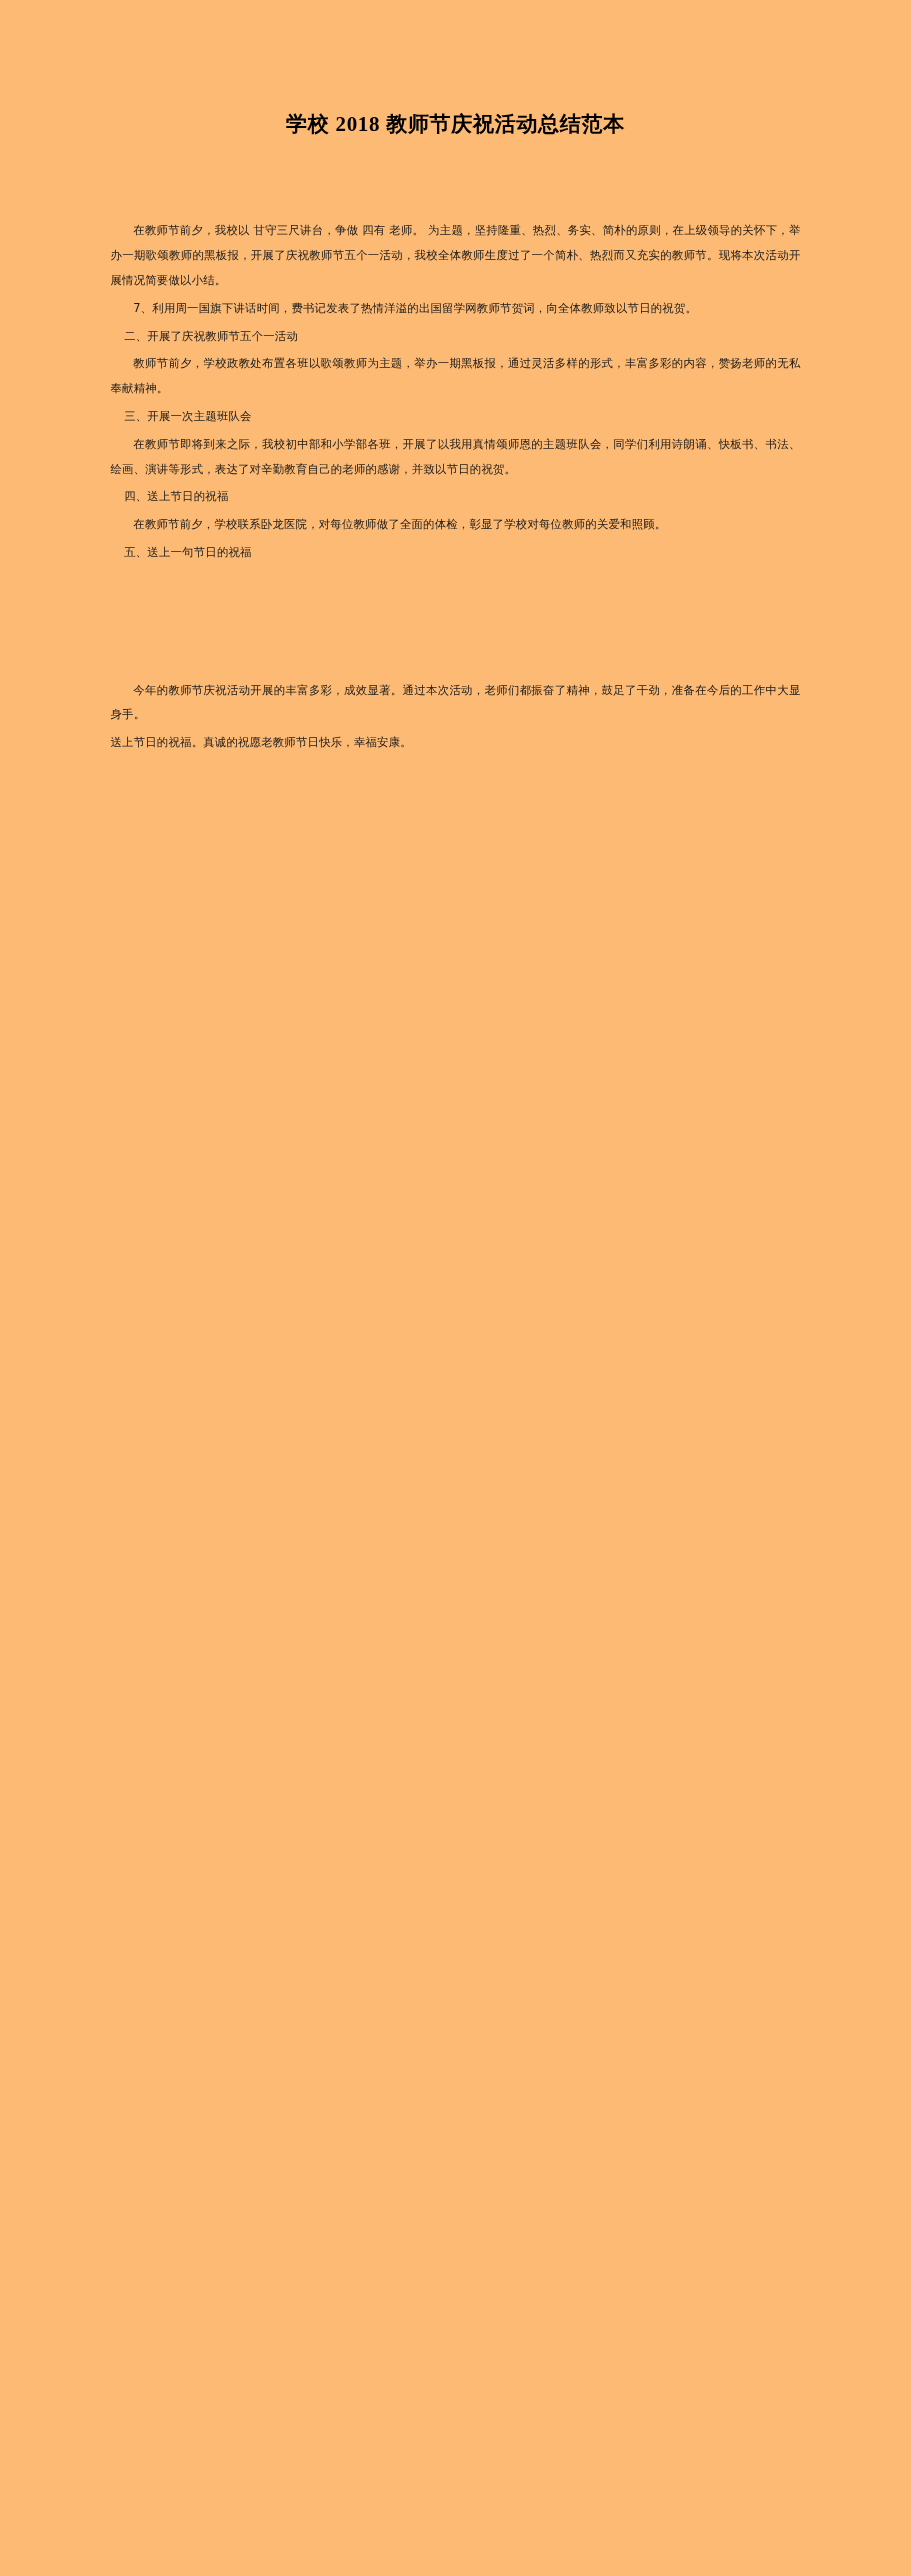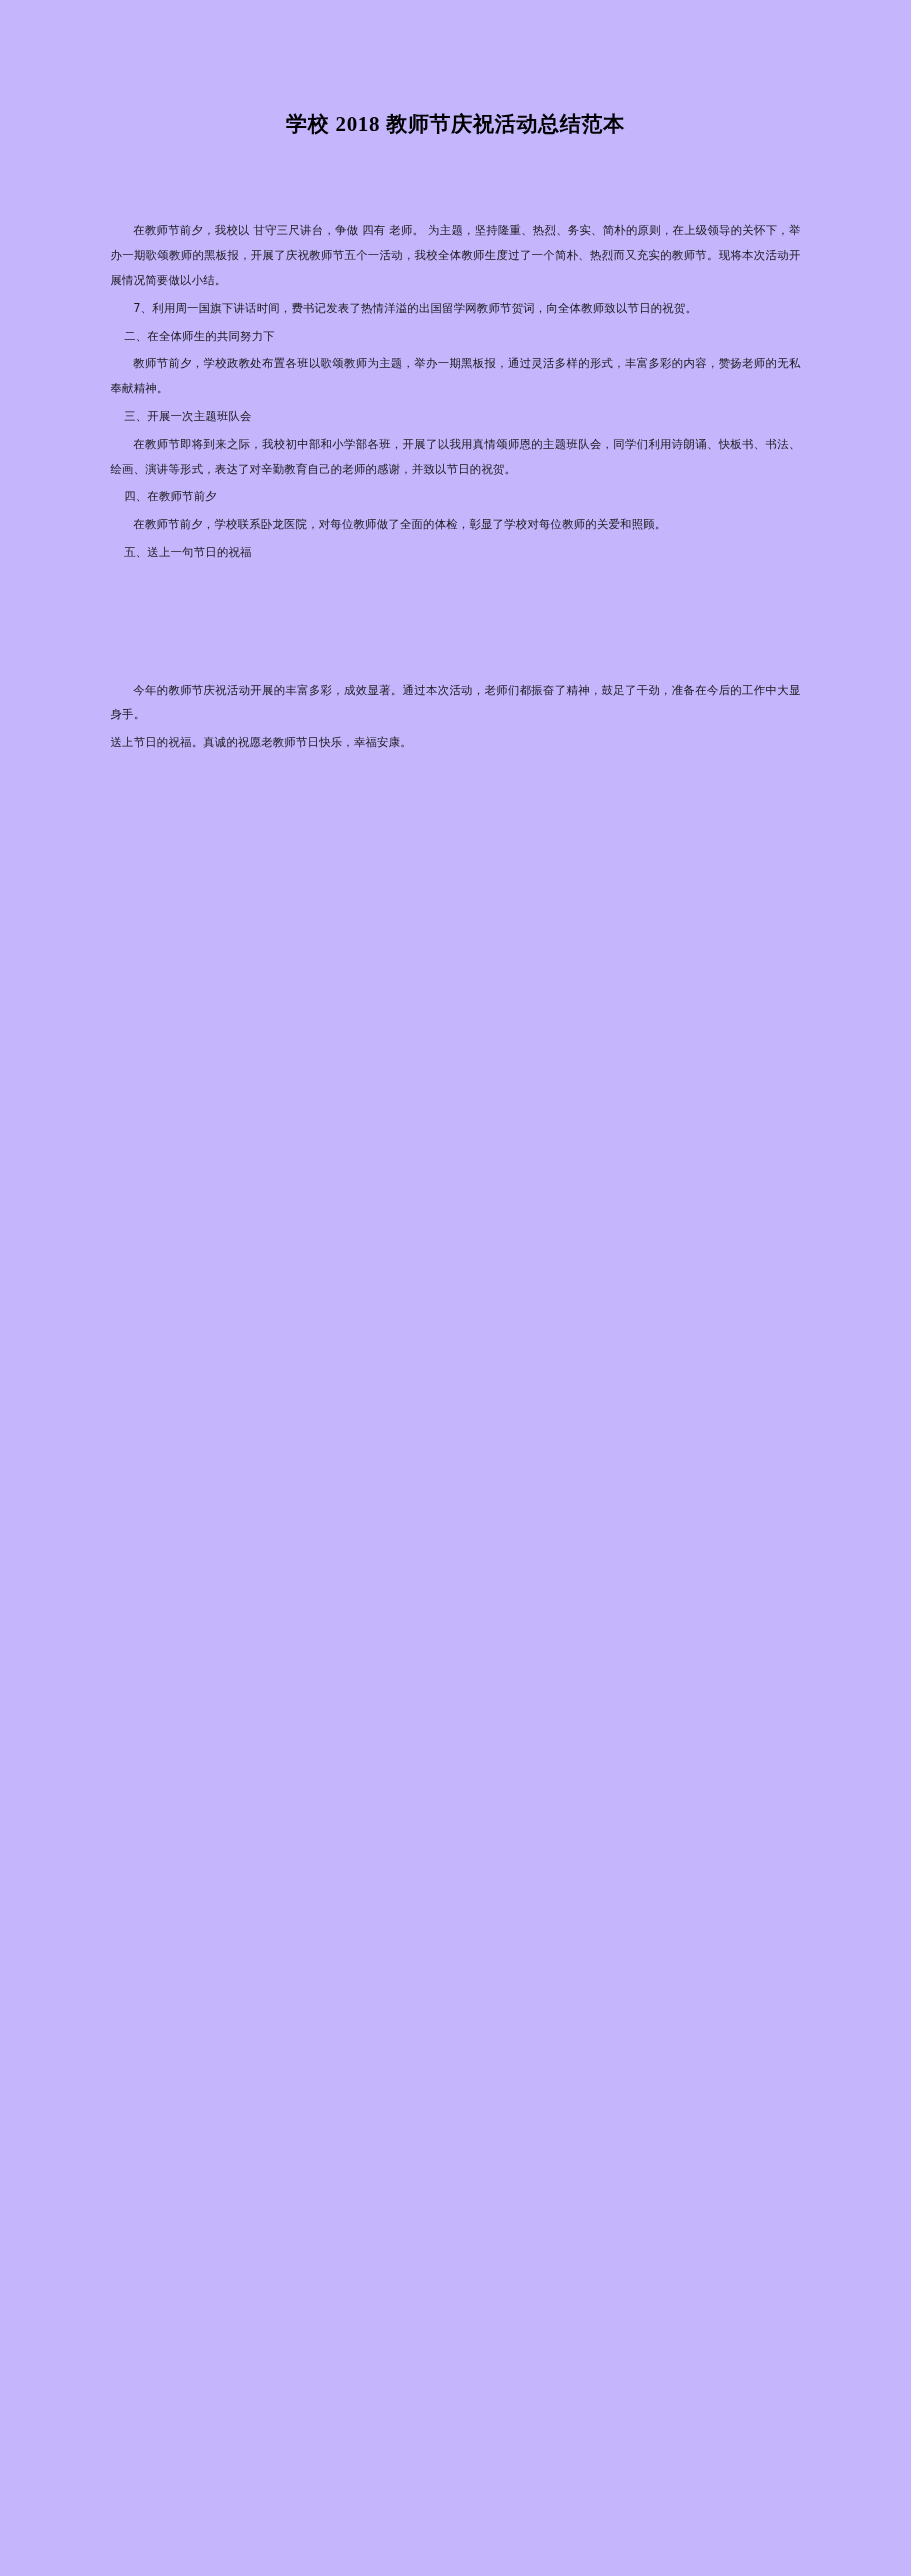--- a/index.html
+++ b/index.html
@@ -12,21 +12,21 @@
     min-height: 2576px;
     font-family: "Liberation Serif", "DejaVu Serif", serif;
     color: #000000;
   }
   .page {
     width: 911px;
     min-height: 2576px;
     box-sizing: border-box;
     padding: 0;
     position: relative;
-    background: #c4b5fd;
+    background: #fdba74;
   }
   .doc-body {
     width: 690px;
     margin: 0 auto;
     padding-top: 110px;
   }
   .doc-title {
     font-family: "Liberation Serif", "DejaVu Serif", serif;
     font-size: 21px;
     font-weight: bold;
@@ -73,25 +73,25 @@
 
 <div class="page">
   <div class="doc-body">
 
     <h1 class="doc-title">学校 2018 教师节庆祝活动总结范本</h1>
 
     <div class="title-gap"></div>
 
     <p class="para">在教师节前夕，我校以 甘守三尺讲台，争做 四有 老师。 为主题，坚持隆重、热烈、务实、简朴的原则，在上级领导的关怀下，举办一期歌颂教师的黑板报，开展了庆祝教师节五个一活动，我校全体教师生度过了一个简朴、热烈而又充实的教师节。现将本次活动开展情况简要做以小结。</p>
     <p class="para">7、利用周一国旗下讲话时间，费书记发表了热情洋溢的出国留学网教师节贺词，向全体教师致以节日的祝贺。</p>
-    <p class="para heading-line">二、在全体师生的共同努力下</p>
+    <p class="para heading-line">二、开展了庆祝教师节五个一活动</p>
     <p class="para">教师节前夕，学校政教处布置各班以歌颂教师为主题，举办一期黑板报，通过灵活多样的形式，丰富多彩的内容，赞扬老师的无私奉献精神。</p>
     <p class="para heading-line">三、开展一次主题班队会</p>
     <p class="para">在教师节即将到来之际，我校初中部和小学部各班，开展了以我用真情颂师恩的主题班队会，同学们利用诗朗诵、快板书、书法、绘画、演讲等形式，表达了对辛勤教育自己的老师的感谢，并致以节日的祝贺。</p>
-    <p class="para heading-line">四、在教师节前夕</p>
+    <p class="para heading-line">四、送上节日的祝福</p>
     <p class="para">在教师节前夕，学校联系卧龙医院，对每位教师做了全面的体检，彰显了学校对每位教师的关爱和照顾。</p>
     <p class="para heading-line">五、送上一句节日的祝福</p>
 
     <div class="spacer-block"></div>
 
     <p class="tail-para indented">今年的教师节庆祝活动开展的丰富多彩，成效显著。通过本次活动，老师们都振奋了精神，鼓足了干劲，准备在今后的工作中大显身手。</p>
     <p class="tail-para">送上节日的祝福。真诚的祝愿老教师节日快乐，幸福安康。</p>
 
   </div>
 </div>

